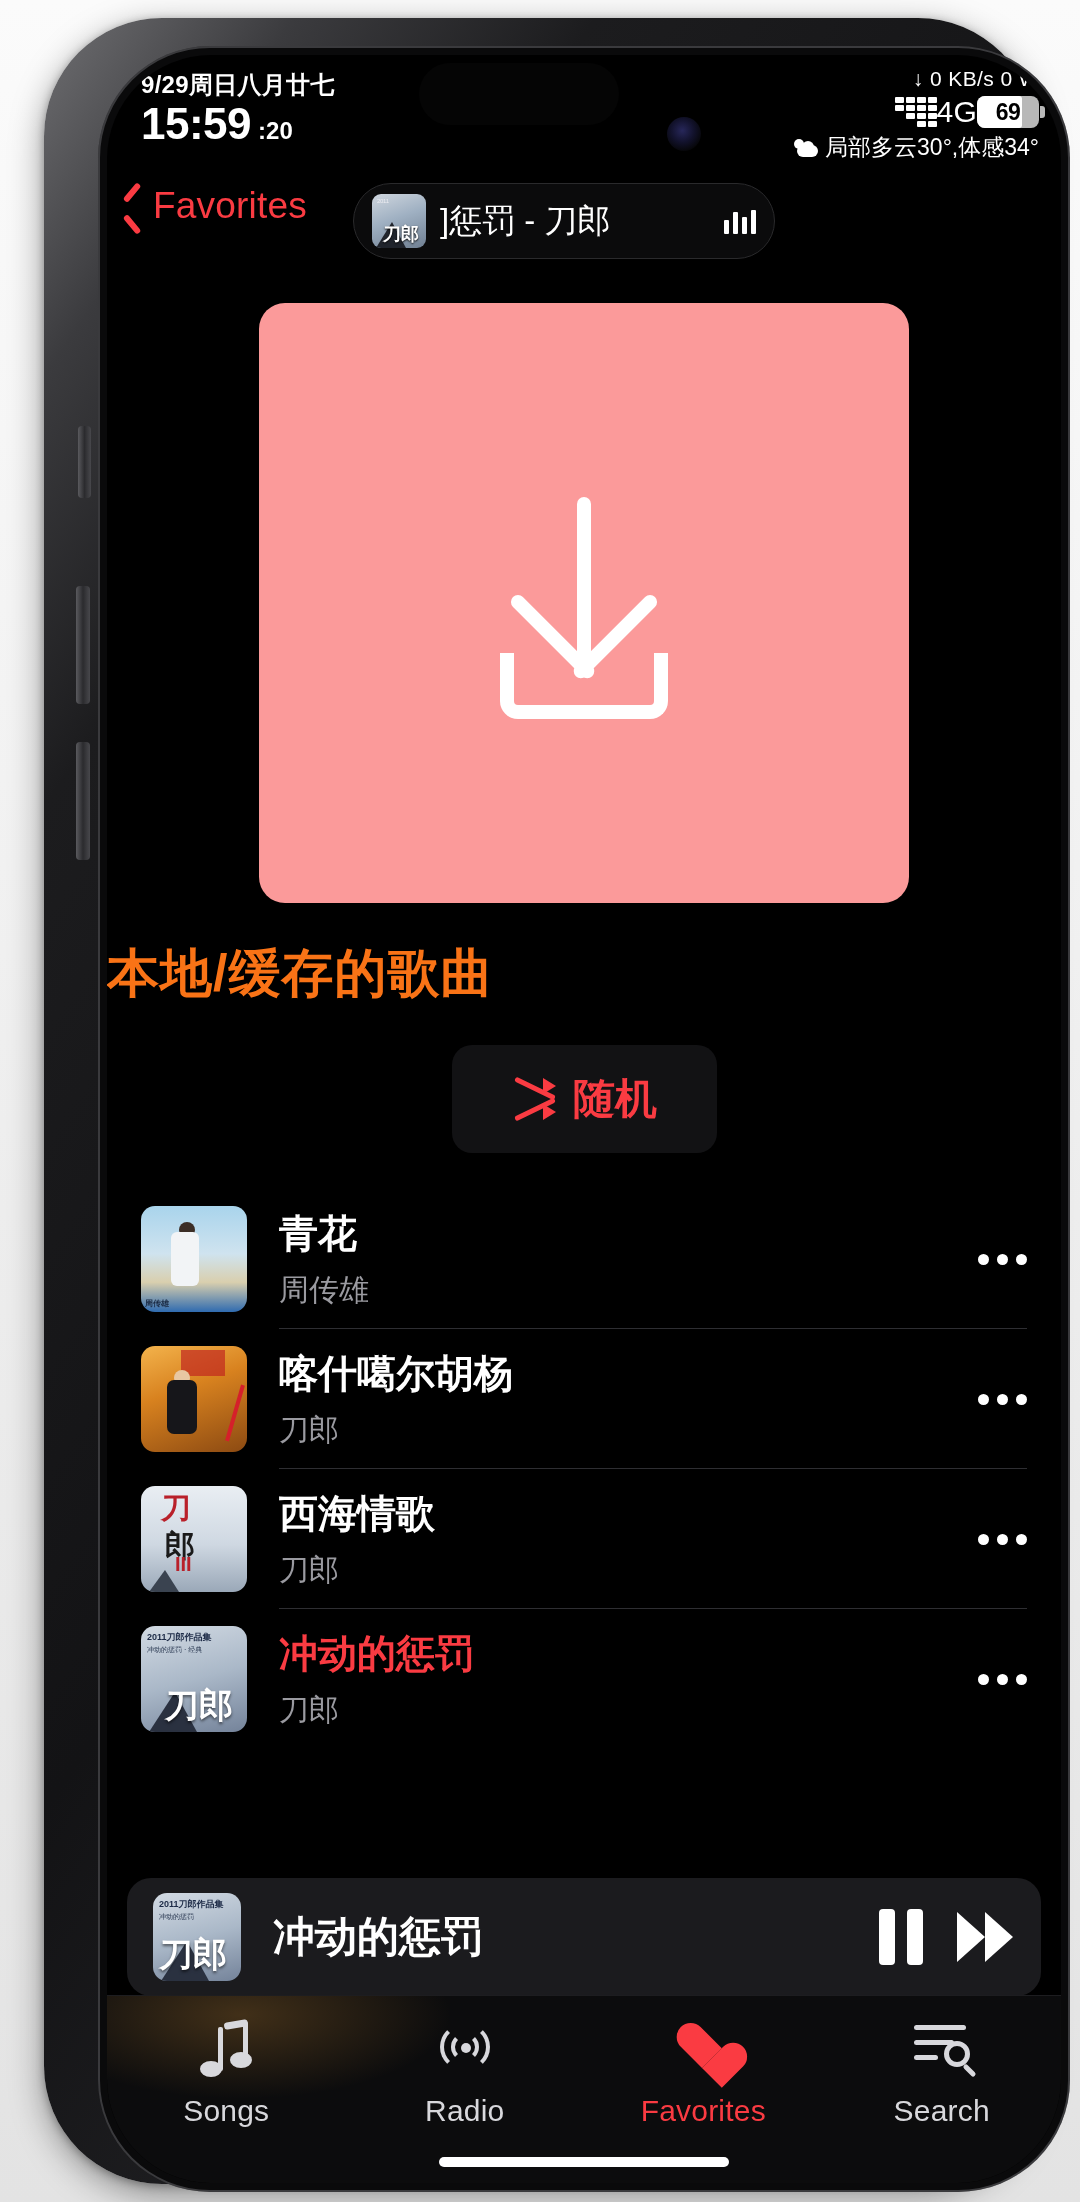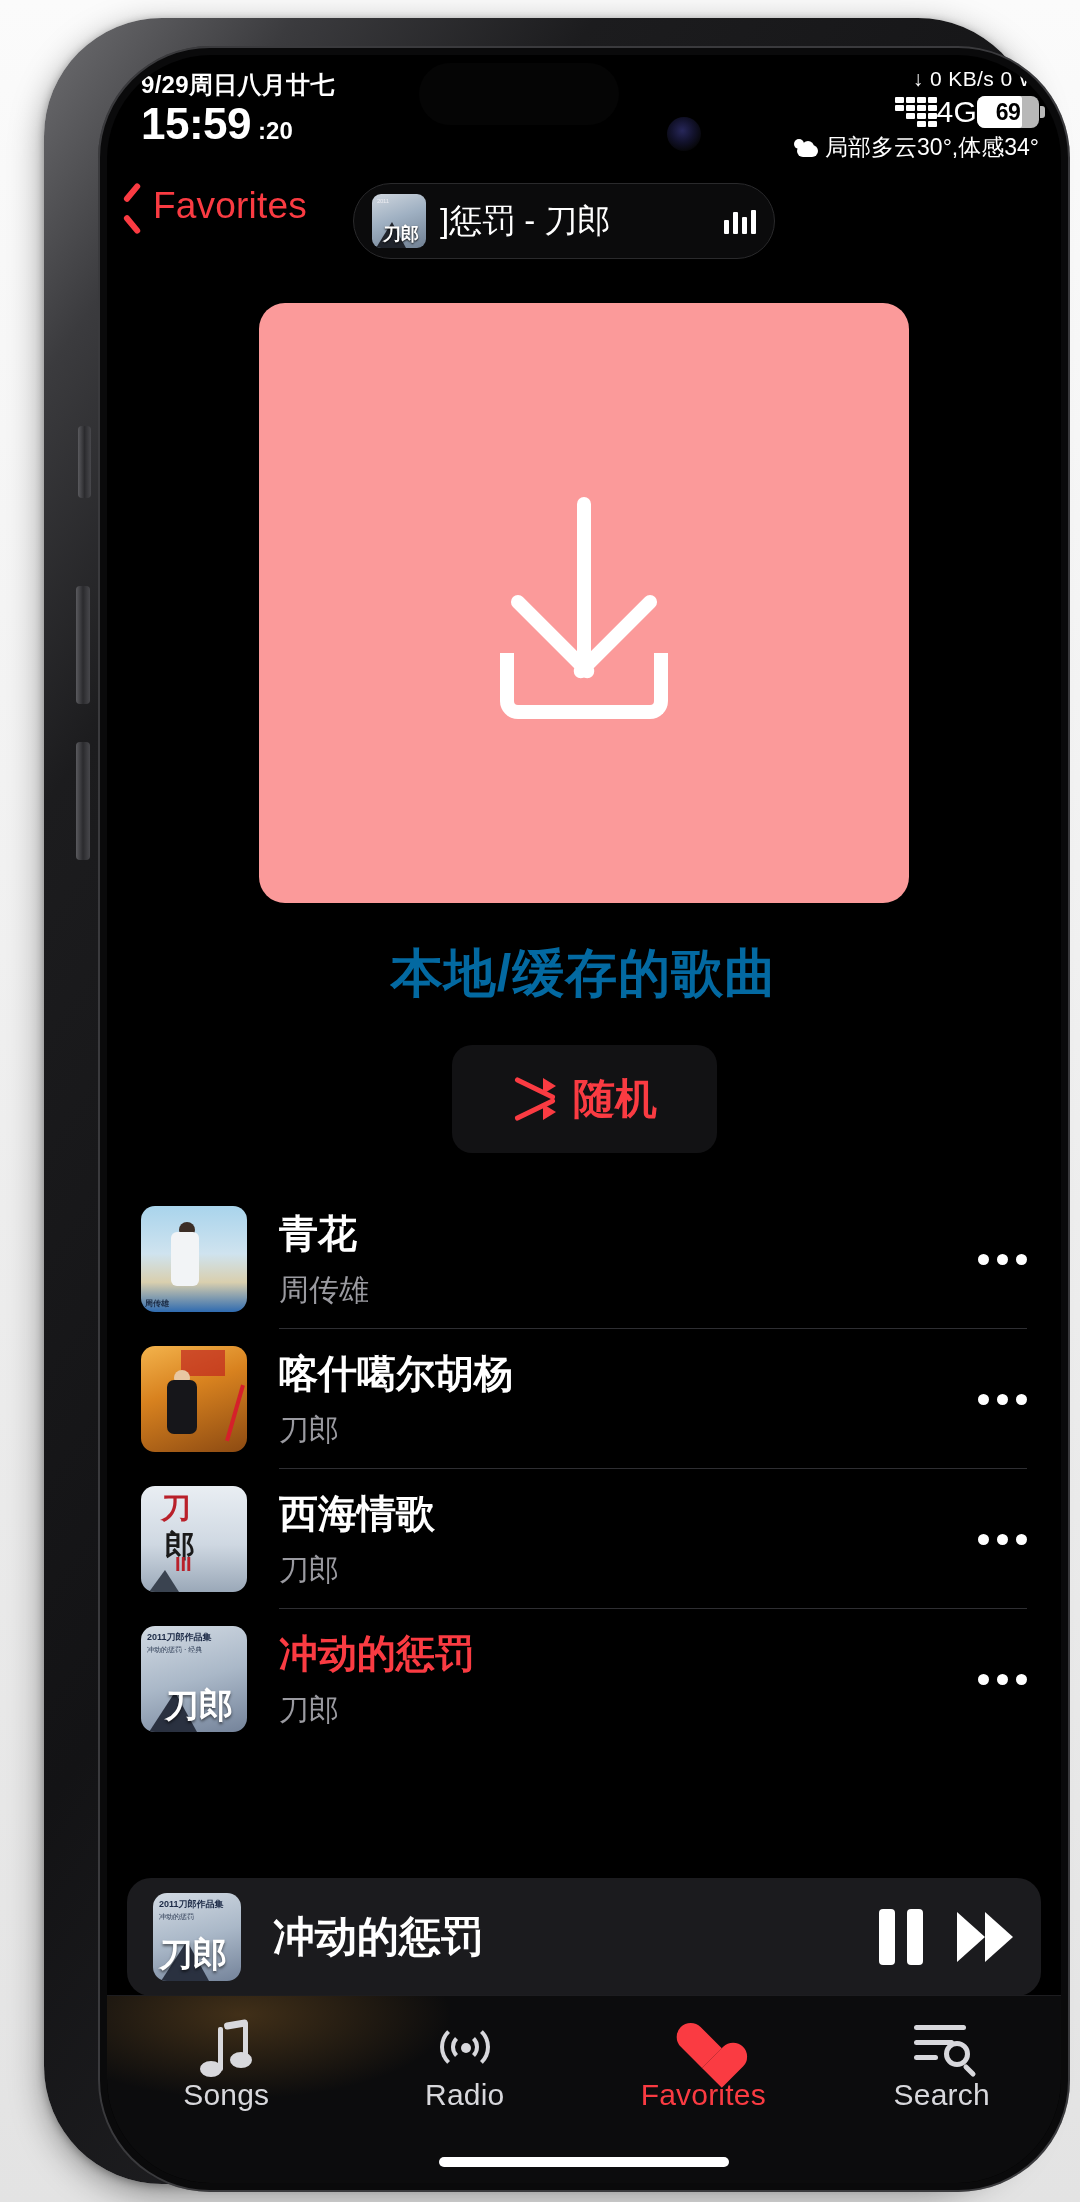--- a/index.html
+++ b/index.html
@@ -108,22 +108,22 @@
   .dl-icon { width:232px; height:232px; position:relative; }
   .dl-icon .shaft { position:absolute; left:109px; top:10px; width:14px; height:178px;
     background:#fff; border-radius:7px; }
   .dl-icon .h1 { position:absolute; left:38px; top:110px; width:14px; height:112px;
     background:#fff; border-radius:7px; transform:rotate(-45deg); transform-origin:top center; }
   .dl-icon .h2 { position:absolute; left:180px; top:110px; width:14px; height:112px;
     background:#fff; border-radius:7px; transform:rotate(45deg); transform-origin:top center; }
   .dl-icon .tray { position:absolute; left:32px; bottom:0px; width:168px; height:66px;
     border:14px solid #fff; border-top:none; border-radius:0 0 18px 18px; }
 
-  .pl-title { position:absolute; left:0; top:670px; width:954px; text-align:center;
-    color:#0369a1; font-size:52px; font-weight:bold; letter-spacing:1px; }
+  .pl-title { position:absolute; left:0; top:670px; width:954px; 
+    color:#f97316; font-size:52px; font-weight:bold; letter-spacing:1px; }
 
   .actions { position:absolute; left:0; top:776px; width:954px; display:flex;
     justify-content:center; gap:30px; }
   .act { width:265px; height:108px; border-radius:20px; background:#121214;
     display:flex; align-items:center; justify-content:center; gap:18px;
     color:#FA3B42; font-size:42px; font-weight:bold; }
   .ic-play { width:0;height:0;border-left:30px solid #FA3B42;
     border-top:19px solid transparent;border-bottom:19px solid transparent; }
   .ic-shuffle { width:44px;height:38px;position:relative; }
   .ic-shuffle:before,.ic-shuffle:after{content:"";position:absolute;left:2px;width:44px;height:5px;
@@ -194,21 +194,21 @@
   .ic-next { width:58px; height:50px; position:relative; }
   .ic-next:before,.ic-next:after{content:"";position:absolute;top:0;width:0;height:0;
     border-left:28px solid #fff;border-top:25px solid transparent;border-bottom:25px solid transparent;}
   .ic-next:before{left:0;}
   .ic-next:after{left:28px;}
 
   
   .tabbar { position:absolute; left:0; bottom:0; width:954px; height:188px;
     background:radial-gradient(ellipse 300px 120px at 14% 10%, rgba(168,116,46,.34) 0%, rgba(0,0,0,0) 70%), #0c0c0d;
     border-top:1px solid #1d1d20; display:flex; }
-  .tab { flex:1; display:flex; flex-direction:column; align-items:center; padding-top:24px; gap:0;
+  .tab { flex:1; display:flex; flex-direction:column; align-items:center; padding-top:24px; gap:16px;
     color:#d8d8dc; }
   .tab.active { color:#FA3B42; }
   .tab .lbl { font-size:30px; font-weight:500; letter-spacing:.2px; }
   .tabico { height:58px; display:flex; align-items:center; justify-content:center; }
   
   .ic-note{width:52px;height:56px;position:relative;}
   .ic-note .b1,.ic-note .b2{position:absolute;width:22px;height:16px;border-radius:50%;background:#d8d8dc;}
   .ic-note .b1{left:0;bottom:0;} .ic-note .b2{right:0;bottom:9px;}
   .ic-note .s1{position:absolute;left:18px;bottom:6px;width:5px;height:44px;background:#d8d8dc;border-radius:2px;}
   .ic-note .s2{position:absolute;right:4px;bottom:15px;width:5px;height:40px;background:#d8d8dc;border-radius:2px;}

